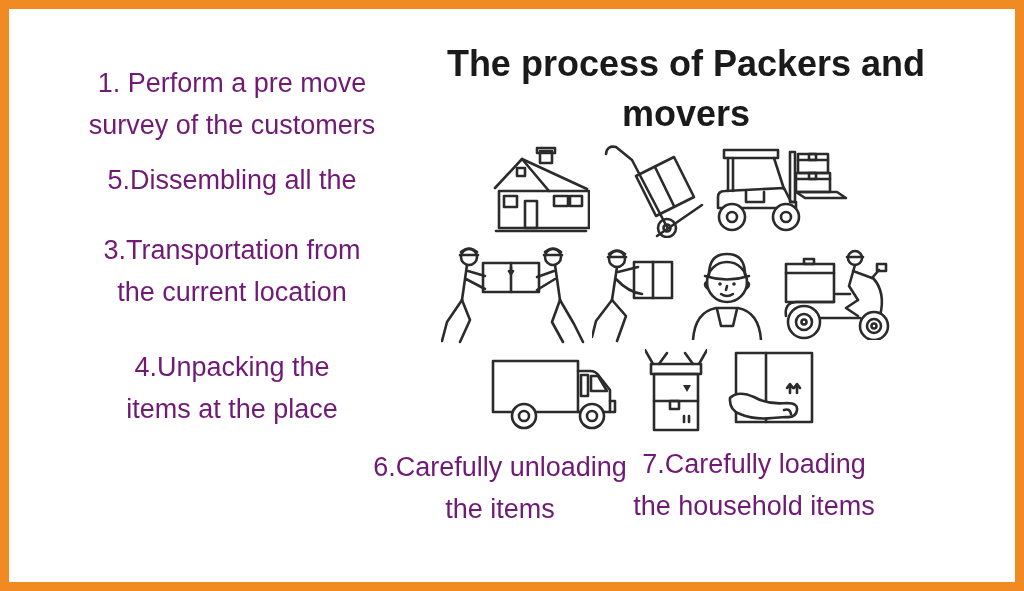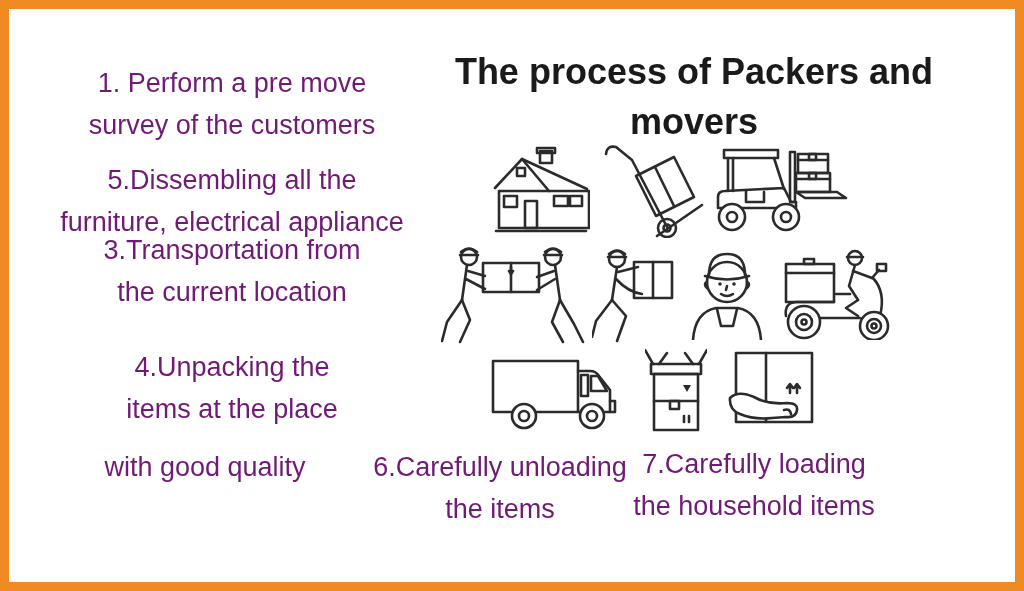--- a/index.html
+++ b/index.html
@@ -6,21 +6,21 @@
   .frame{
     position:relative;
     width:1024px;height:591px;
     box-sizing:border-box;
     border:9px solid #F18A23;
     background:#ffffff;
     font-family:"Liberation Sans", sans-serif;
     overflow:hidden;
   }
   .title{
-    position:absolute;left:402px;top:20px;width:530px;margin:18px;
+    position:absolute;left:402px;top:20px;width:530px;margin:10px;
     text-align:center;font-weight:bold;font-size:36px;line-height:50px;
     color:#1a1a1a;letter-spacing:0px;
   }
   .tline{display:block;}
   .step{
     position:absolute;text-align:center;color:#701a75;
     font-size:27px;line-height:42px;
   }
   .sline{display:block;}
   .s1{left:23px;top:53px;width:400px;}
@@ -45,32 +45,30 @@
     <span class="tline">The process of Packers and</span>
     <span class="tline">movers</span>
   </h1>
 
   <div class="step s1">
     <span class="sline">1. Perform a pre move</span>
     <span class="sline">survey of the customers</span>
   </div>
   <div class="step s2">
     <span class="sline">5.Dissembling all the</span>
-    <span class="sline">furniture, electrical appliance</span>
   </div>
   <div class="step s3">
     <span class="sline">3.Transportation from</span>
     <span class="sline">the current location</span>
   </div>
   <div class="step s4">
     <span class="sline">4.Unpacking the</span>
     <span class="sline">items at the place</span>
   </div>
   <div class="step s5">
-    <span class="sline">with good quality</span>
   </div>
   <div class="step s6">
     <span class="sline">6.Carefully unloading</span>
     <span class="sline">the items</span>
   </div>
   <div class="step s7">
     <span class="sline">7.Carefully loading</span>
     <span class="sline">the household items</span>
   </div>
 

